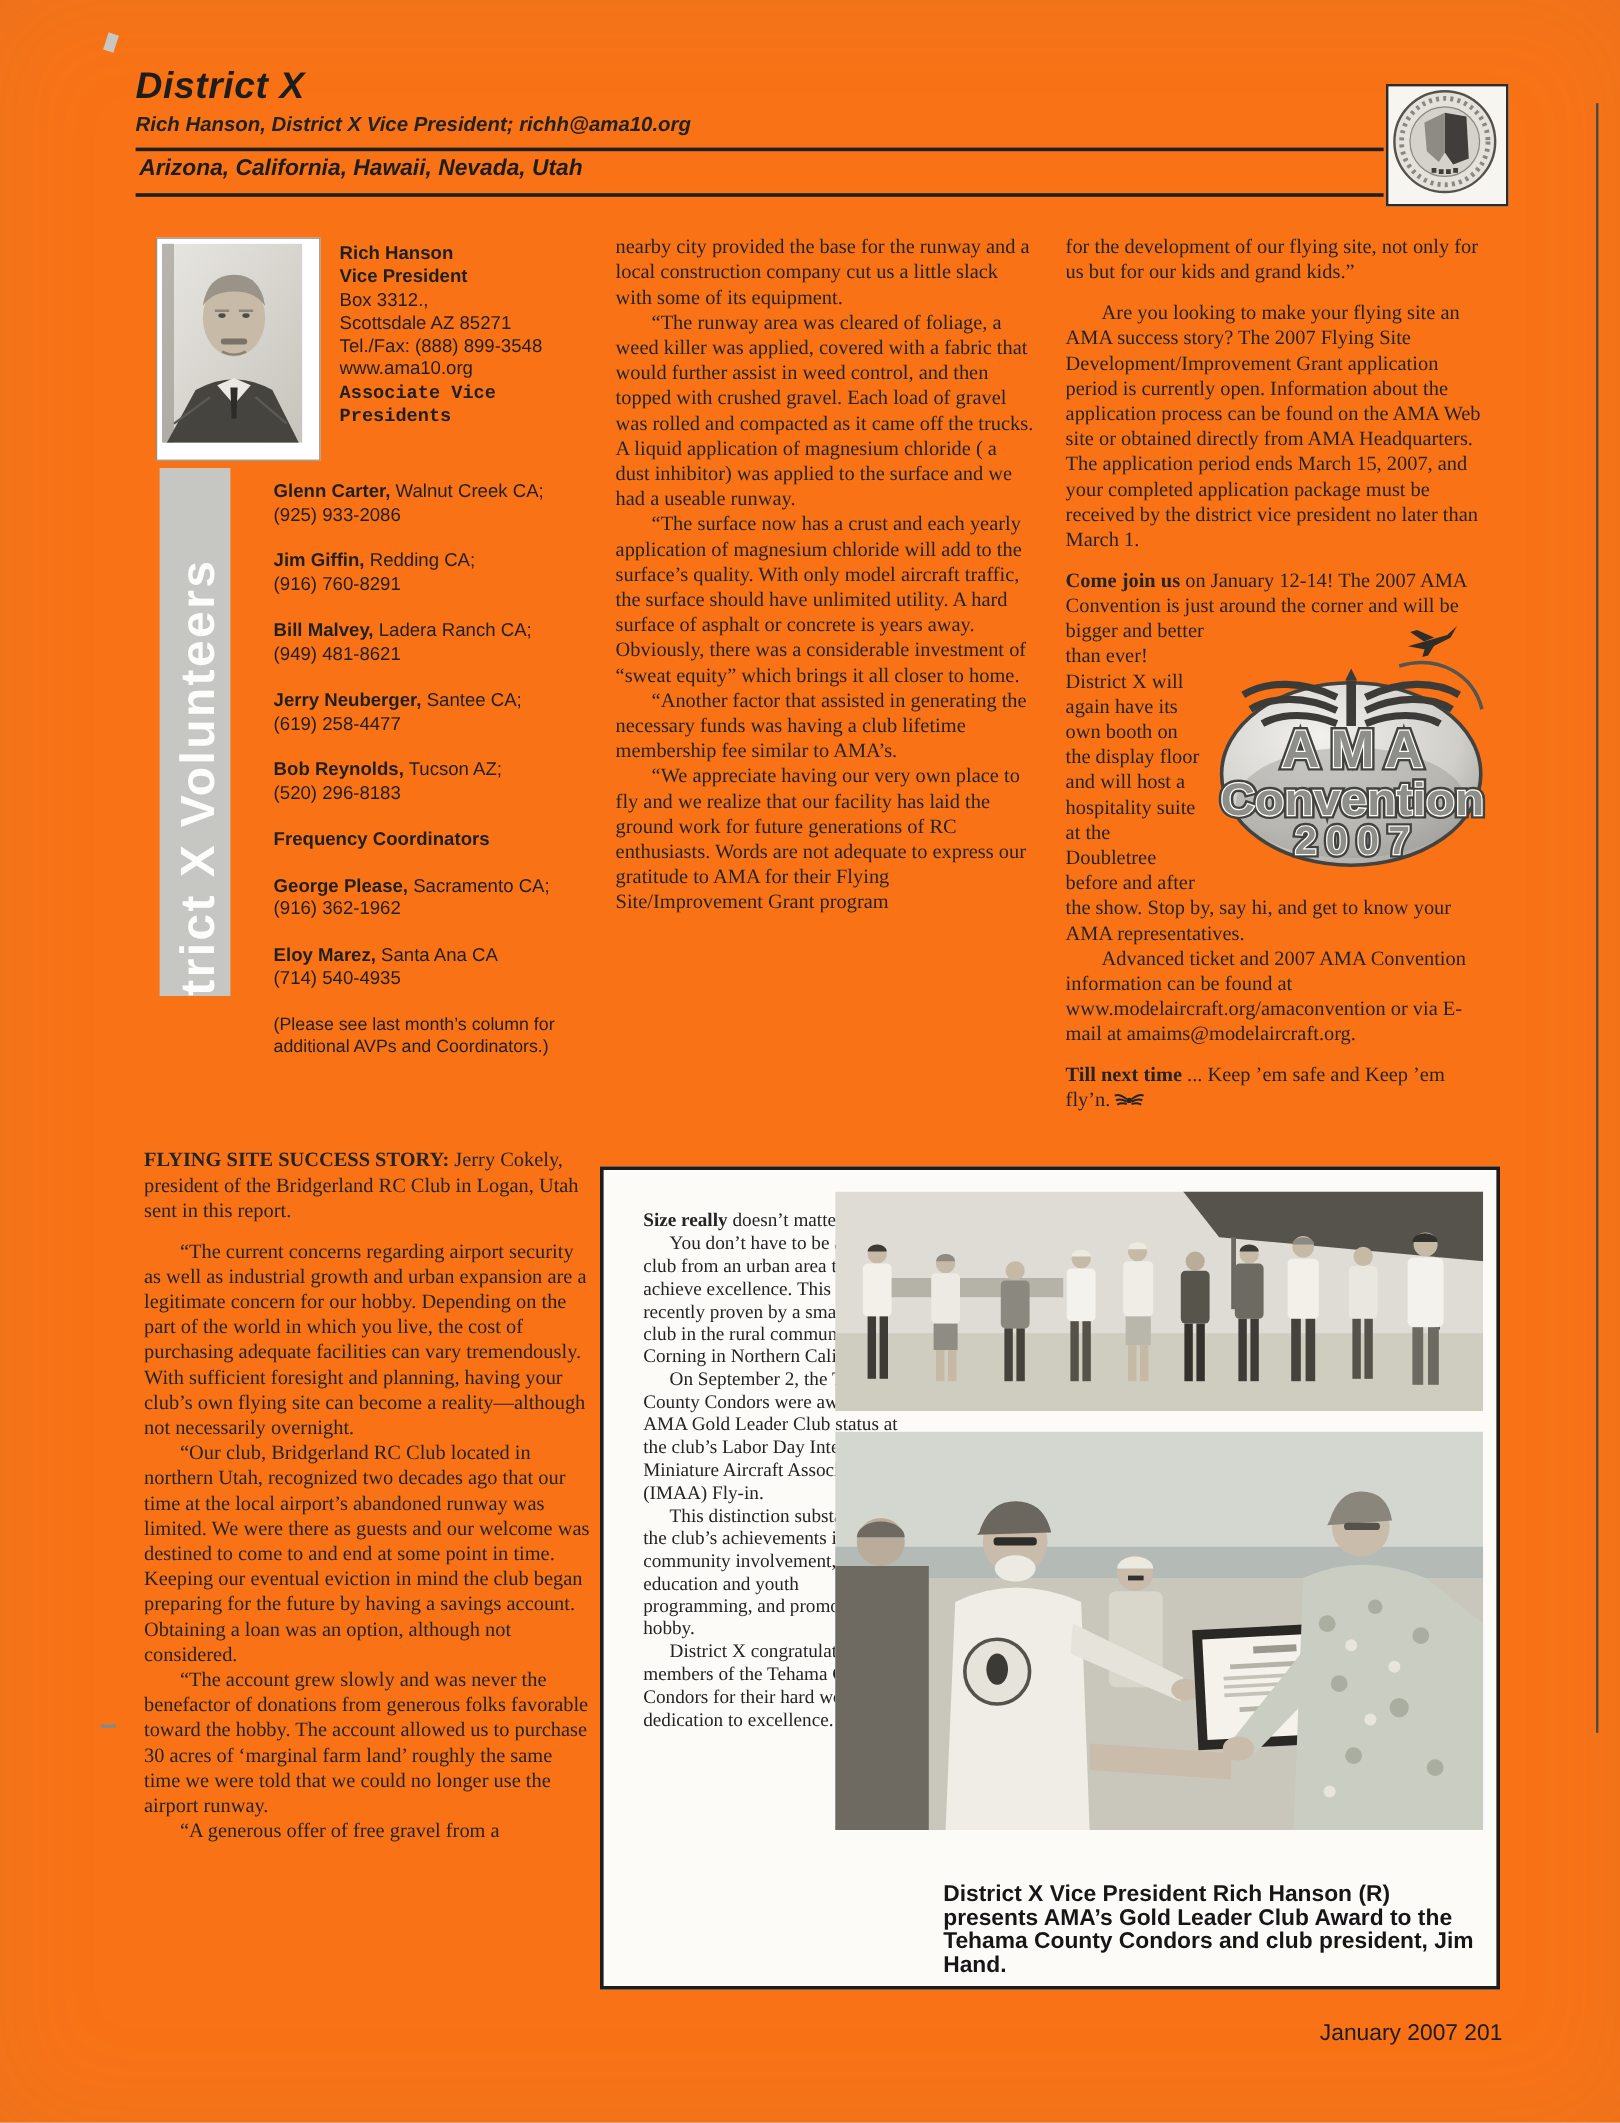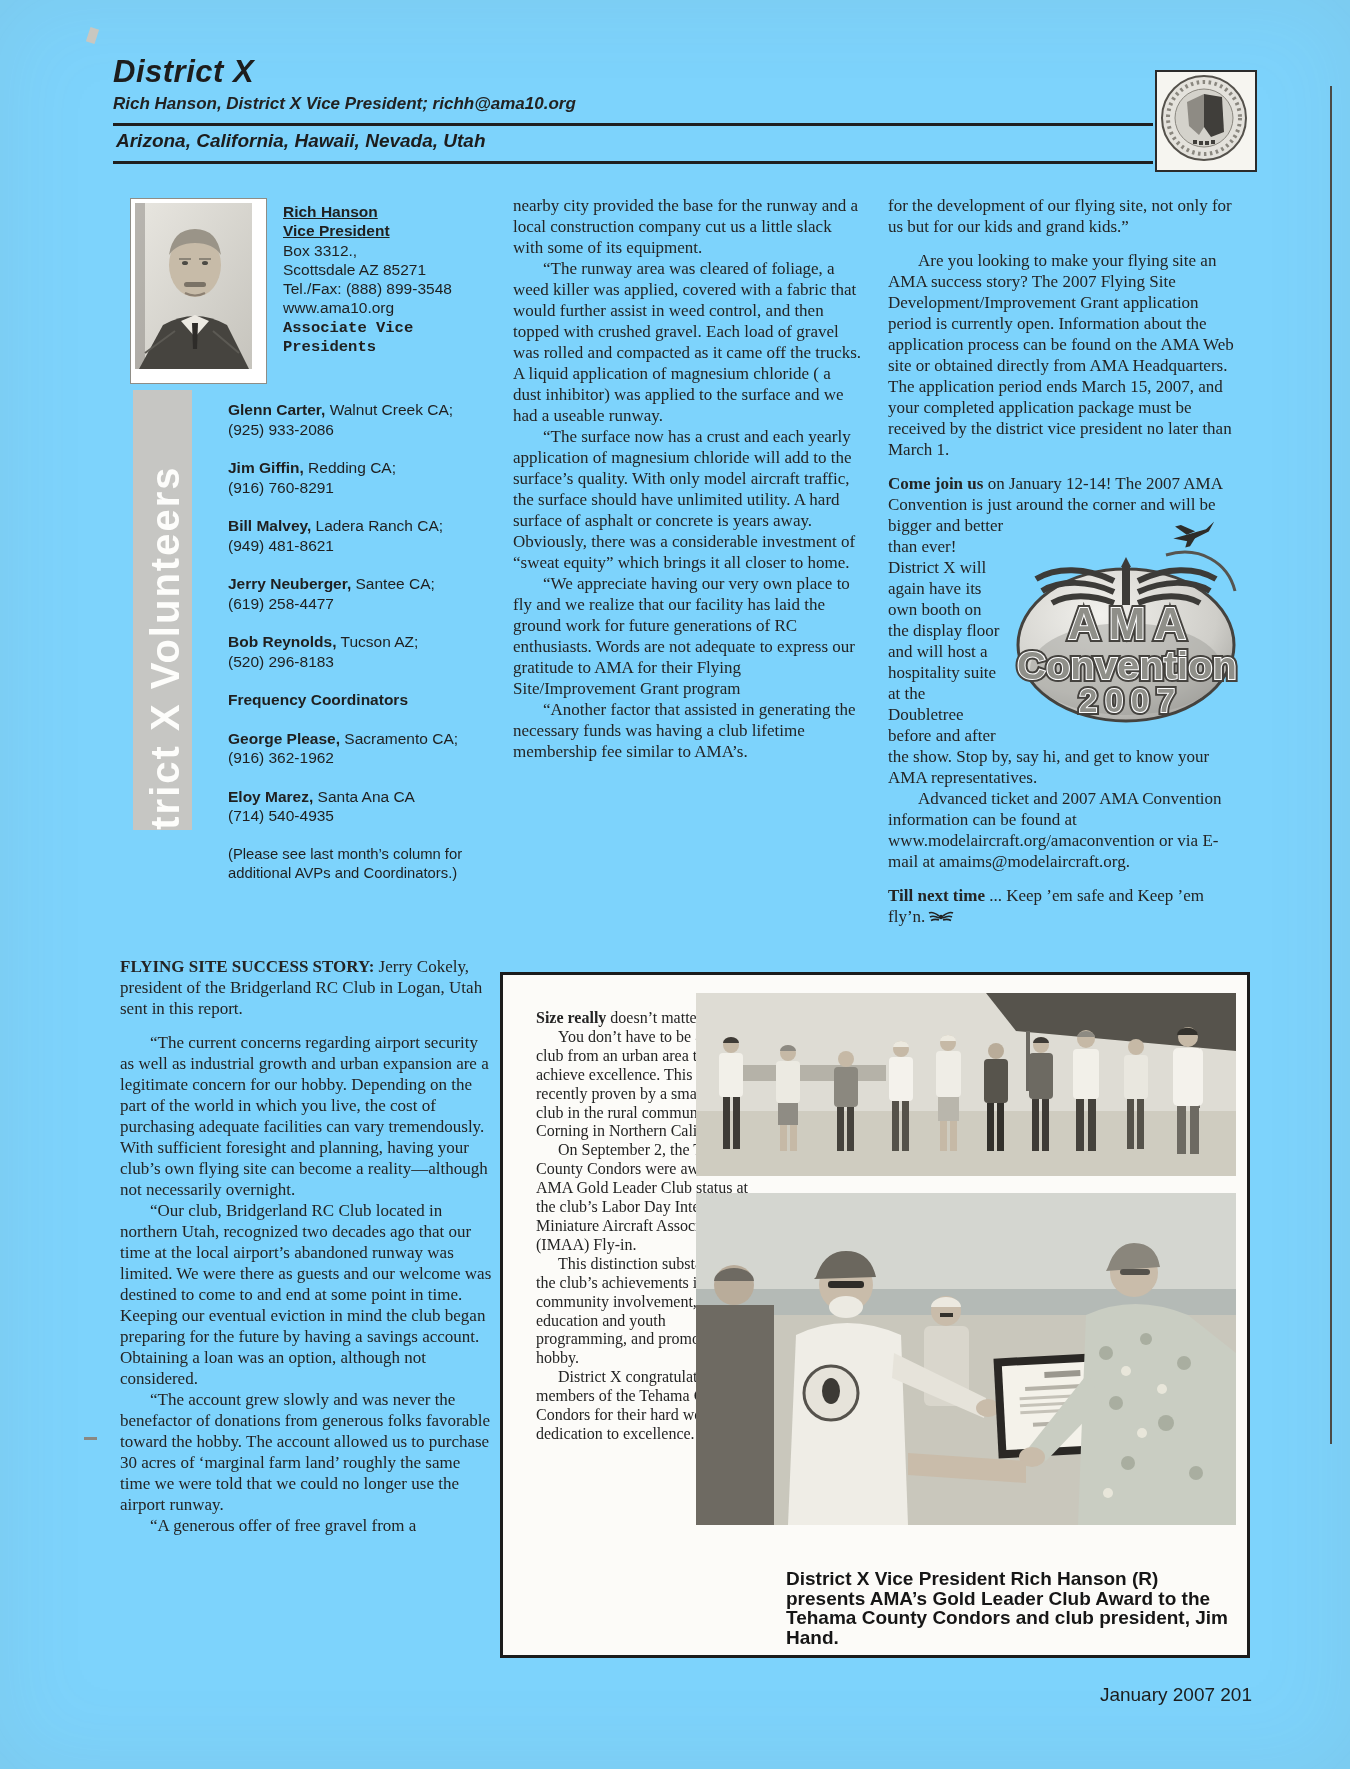--- a/index.html
+++ b/index.html
@@ -1,29 +1,29 @@
 <!DOCTYPE html>
 <html><head>
 <meta charset="utf-8">
 <style>
   html,body{margin:0;padding:0;background:#e9e7e1;}
-  .page{position:relative;width:1350px;height:1769px;background:#7dd3fc;overflow:hidden;
+  .page{position:relative;width:1350px;height:1769px;background:#f97316;overflow:hidden;
         box-shadow:inset 0 0 90px rgba(120,115,100,.10);
         font-family:"Liberation Sans",sans-serif;color:#242424;}
   
   .hd-title{position:absolute;left:113px;top:54px;font-size:31px;font-weight:bold;font-style:italic;letter-spacing:.5px;color:#1d1d1d;}
   .hd-byline{position:absolute;left:113px;top:94px;font-size:17px;font-weight:bold;font-style:italic;color:#222;}
   .rule{position:absolute;left:113px;width:1040px;height:3px;background:#1f1f1f;}
   .hd-states{position:absolute;left:116px;top:130px;font-size:19px;font-weight:bold;font-style:italic;color:#1d1d1d;}
   .seal-box{position:absolute;left:1155px;top:70px;width:98px;height:98px;border:2px solid #2b2b2b;background:#f6f5f0;}
   
   .portrait{position:absolute;left:130px;top:198px;width:127px;height:176px;background:#fff;
             border:1px solid #8f8d86;padding:4px;z-index:3;}
   .contact{position:absolute;left:283px;top:202px;width:185px;font-size:15.5px;line-height:19.3px;color:#1f1f1f;}
-  .contact .b{font-weight:bold;text-decoration:underline;}
+  .contact .b{font-weight:bold;}
   .avp-head{margin-top:1px;font-weight:bold;width:150px;font-family:Liberation Mono, monospace;}
   .banner{position:absolute;left:133px;top:390px;width:59px;height:440px;background:#c6c6c3;overflow:hidden;z-index:1;}
   .banner-text{position:absolute;left:10px;top:508px;transform-origin:0 0;transform:rotate(-90deg);
                white-space:nowrap;font-size:40px;font-weight:bold;color:#fdfdfb;letter-spacing:2px;}
   .avp-list{position:absolute;left:228px;top:400px;width:252px;font-size:15.5px;line-height:19.5px;color:#1f1f1f;}
   .avp{margin-bottom:19px;}
   .avp .b{font-weight:bold;}
   .freq-head{font-weight:bold;margin:0 0 19px 0;}
   .avp-note{margin-top:8px;font-size:14.8px;line-height:19px;width:240px;}
   
@@ -156,22 +156,22 @@
     <p class="ind gap">“The current concerns regarding airport security as well as industrial growth and urban expansion are a legitimate concern for our hobby. Depending on the part of the world in which you live, the cost of purchasing adequate facilities can vary tremendously. With sufficient foresight and planning, having your club’s own flying site can become a reality—although not necessarily overnight.</p>
     <p class="ind">“Our club, Bridgerland RC Club located in northern Utah, recognized two decades ago that our time at the local airport’s abandoned runway was limited. We were there as guests and our welcome was destined to come to and end at some point in time. Keeping our eventual eviction in mind the club began preparing for the future by having a savings account. Obtaining a loan was an option, although not considered.</p>
     <p class="ind">“The account grew slowly and was never the benefactor of donations from generous folks favorable toward the hobby. The account allowed us to purchase 30 acres of ‘marginal farm land’ roughly the same time we were told that we could no longer use the airport runway.</p>
     <p class="ind">“A generous offer of free gravel from a</p>
   </div>
 
   <div class="col col-mid">
     <p>nearby city provided the base for the runway and a local construction company cut us a little slack with some of its equipment.</p>
     <p class="ind">“The runway area was cleared of foliage, a weed killer was applied, covered with a fabric that would further assist in weed control, and then topped with crushed gravel. Each load of gravel was rolled and compacted as it came off the trucks. A liquid application of magnesium chloride ( a dust inhibitor) was applied to the surface and we had a useable runway.</p>
     <p class="ind">“The surface now has a crust and each yearly application of magnesium chloride will add to the surface’s quality. With only model aircraft traffic, the surface should have unlimited utility. A hard surface of asphalt or concrete is years away. Obviously, there was a considerable investment of “sweat equity” which brings it all closer to home.</p>
+    <p class="ind">“Another factor that assisted in generating the necessary funds was having a club lifetime membership fee similar to AMA’s.</p>
     <p class="ind">“We appreciate having our very own place to fly and we realize that our facility has laid the ground work for future generations of RC enthusiasts. Words are not adequate to express our gratitude to AMA for their Flying Site/Improvement Grant program</p>
-    <p class="ind">“Another factor that assisted in generating the necessary funds was having a club lifetime membership fee similar to AMA’s.</p>
   </div>
 
   <div class="col col-right">
     <p>for the development of our flying site, not only for us but for our kids and grand kids.”</p>
     <p class="ind gap">Are you looking to make your flying site an AMA success story? The 2007 Flying Site Development/Improvement Grant application period is currently open. Information about the application process can be found on the AMA Web site or obtained directly from AMA Headquarters. The application period ends March 15, 2007, and your completed application package must be received by the district vice president no later than March 1.</p>
     <p class="gap">
       <span class="lead">Come join us</span><span> on January 12-14! The 2007 AMA Convention is just around the corner </span><span class="conv-float"><svg width="226" height="206" viewBox="0 0 226 206">
         <defs>
               <radialGradient id="gl" cx="0.38" cy="0.3" r="0.9">
           <stop offset="0" stop-color="#f2f1ed"></stop>

